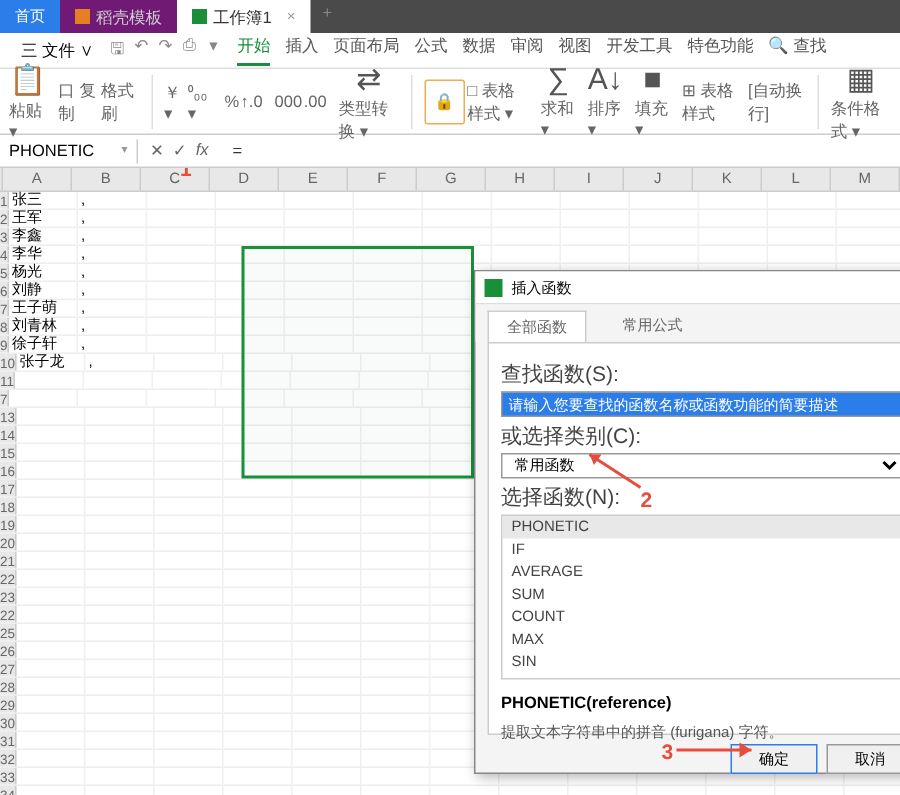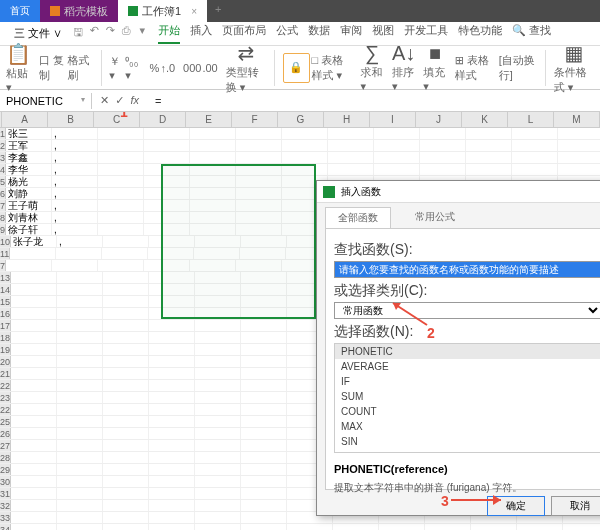--- a/index.html
+++ b/index.html
@@ -764,22 +764,22 @@
     <div class="dlg-tab">常用公式</div>
   </div>
   <div class="dlg-body">
     <div class="dlg-label">查找函数(S):</div>
     <input class="dlg-input hl" value="请输入您要查找的函数名称或函数功能的简要描述" style="">
     <div class="dlg-label">或选择类别(C):</div>
     <select class="dlg-select"><option>常用函数</option></select>
     <div class="dlg-label">选择函数(N):</div>
     <div class="dlg-list">
       <div class="dlg-list-item sel">PHONETIC</div>
+      <div class="dlg-list-item">IF</div>
       <div class="dlg-list-item">AVERAGE</div>
-      <div class="dlg-list-item">IF</div>
       <div class="dlg-list-item">SUM</div>
       <div class="dlg-list-item">COUNT</div>
       <div class="dlg-list-item">MAX</div>
       <div class="dlg-list-item">SIN</div>
       <div class="dlg-list-item">SUMIF</div>
     </div>
     <div class="dlg-desc">
       <div class="sig">PHONETIC(reference)</div>
       <div class="txt">提取文本字符串中的拼音 (furigana) 字符。</div>
     </div>

